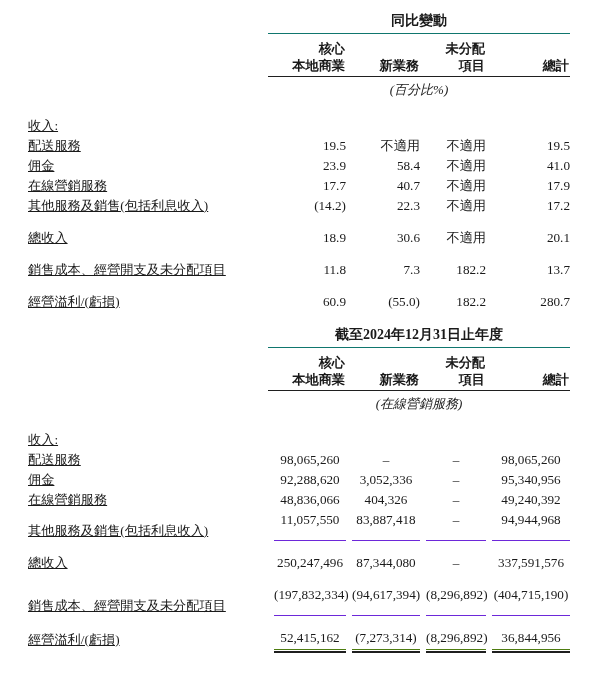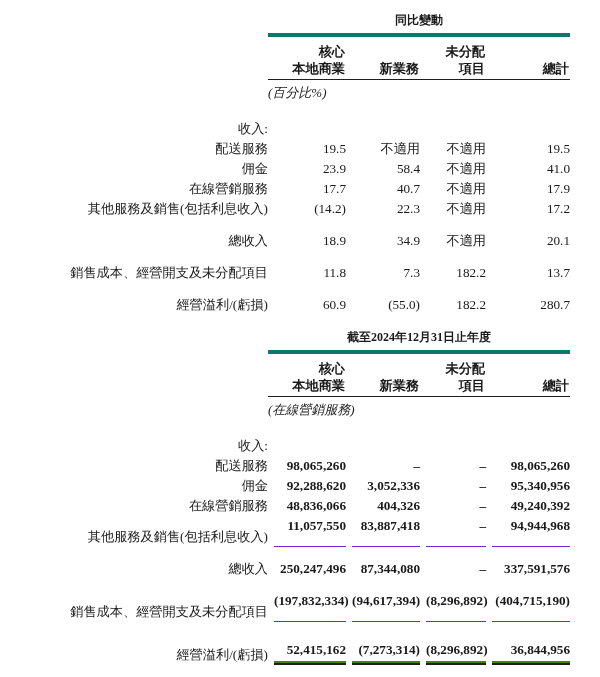--- a/index.html
+++ b/index.html
@@ -13,43 +13,43 @@
   .tbl-wrap + .tbl-wrap { margin-top: 14px; }
 
   table.fin { border-collapse: collapse; table-layout: fixed; width: 542px; }
   col.col-label { width: 240px; }
   col.col-c1 { width: 78px; }
   col.col-c2 { width: 74px; }
   col.col-c3 { width: 66px; }
   col.col-c4 { width: 84px; }
 
   th.span-title {
-    font-weight: bold; text-align: center; font-size: 12px; line-height: 17px;
-    padding-bottom: 4px; border-bottom: 4px solid #0f766e;
+    font-weight: bold; text-align: center; font-size: 14px; line-height: 17px;
+    padding-bottom: 4px; border-bottom: 1px solid #0f766e;
   }
   tr.colhead-row th.colhead {
     vertical-align: bottom; text-align: right; font-weight: bold;
     font-size: 13.2px; line-height: 17px;
     border-bottom: 1px solid #1f1f1f;
     padding: 6px 1px 2px 6px;
   }
   td.unit {
-    text-align: left; font-style: italic; font-size: 13px; line-height: 17px;
+    text-align: center; font-style: italic; font-size: 13px; line-height: 17px;
     padding: 4px 0 2px 0;
   }
   tbody td { font-size: 13.2px; line-height: 20px; vertical-align: bottom; white-space: nowrap; }
-  td.lbl { text-align: right; }
+  td.lbl { text-align: left; text-decoration: underline; }
   td.num { text-align: right; padding-left: 6px; }
-  table.bold-values tbody td.num { font-weight: bold; }
+  table.bold-values tbody td.num { font-weight: normal; text-align: center; }
   tbody tr.first td { padding-top: 16px; }
   tbody tr.gap td { padding-top: 12px; }
 
   .cellv { display: block; }
   td.u1 .cellv { border-bottom: 1px solid #6d28d9; padding-bottom: 10px; }
-  td.u2 .cellv { border-bottom: 4px solid #4d7c0f; padding-bottom: 1px; position: relative; margin-top: 6px; }
+  td.u2 .cellv { border-bottom: 1px solid #4d7c0f; padding-bottom: 1px; position: relative; }
   td.u2 .cellv::after {
     content: ""; position: absolute; left: 0; right: 0; bottom: -4px;
     border-top: 2px solid #1f1f1f;
   }
 </style>
 </head>
 <body>
 
 <div class="page">
   <section class="tbl-wrap">
@@ -155,21 +155,21 @@
             <td class="num">
               <div class="cellv">17.2</div>
             </td>
           </tr>
           <tr class="row gap">
             <td class="lbl">總收入</td>
             <td class="num">
               <div class="cellv">18.9</div>
             </td>
             <td class="num">
-              <div class="cellv">34.9</div>
+              <div class="cellv">30.6</div>
             </td>
             <td class="num">
               <div class="cellv">不適用</div>
             </td>
             <td class="num">
               <div class="cellv">20.1</div>
             </td>
           </tr>
           <tr class="row gap">
             <td class="lbl">銷售成本、經營開支及未分配項目</td>

